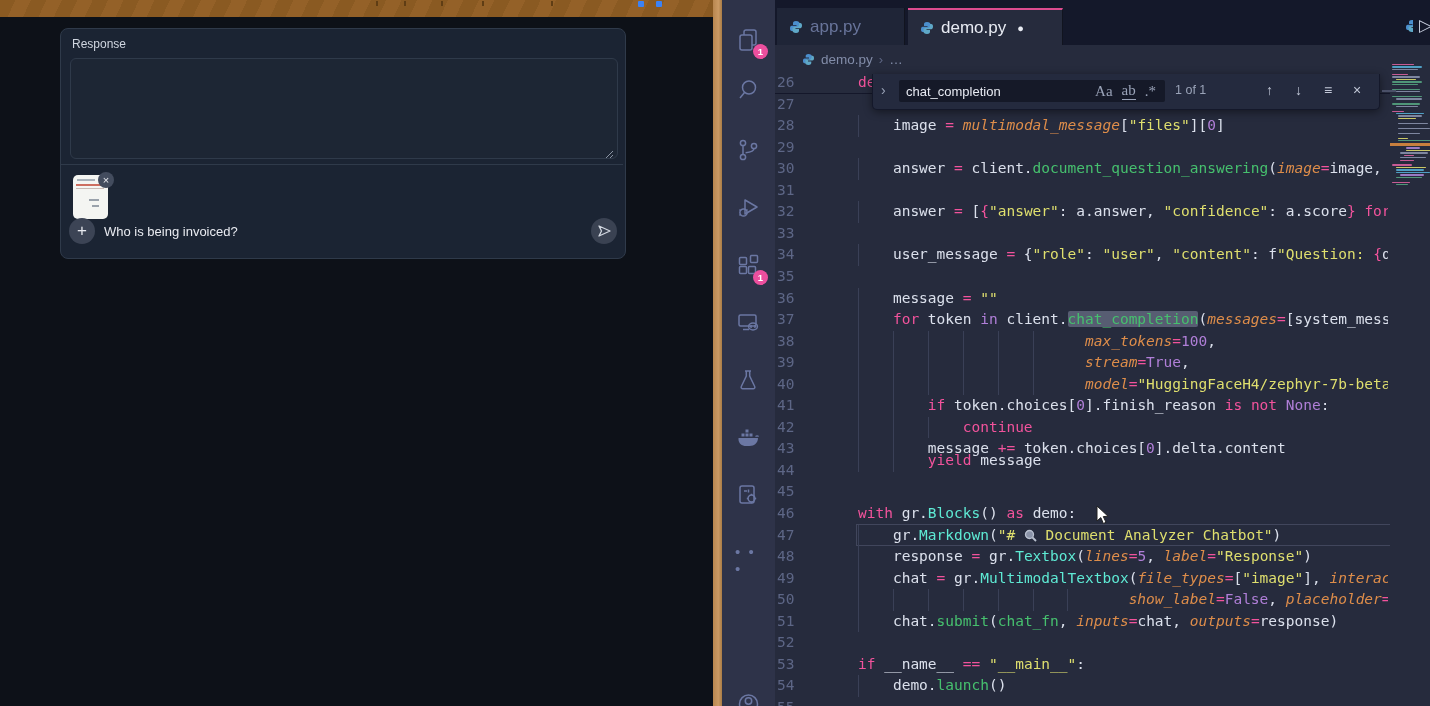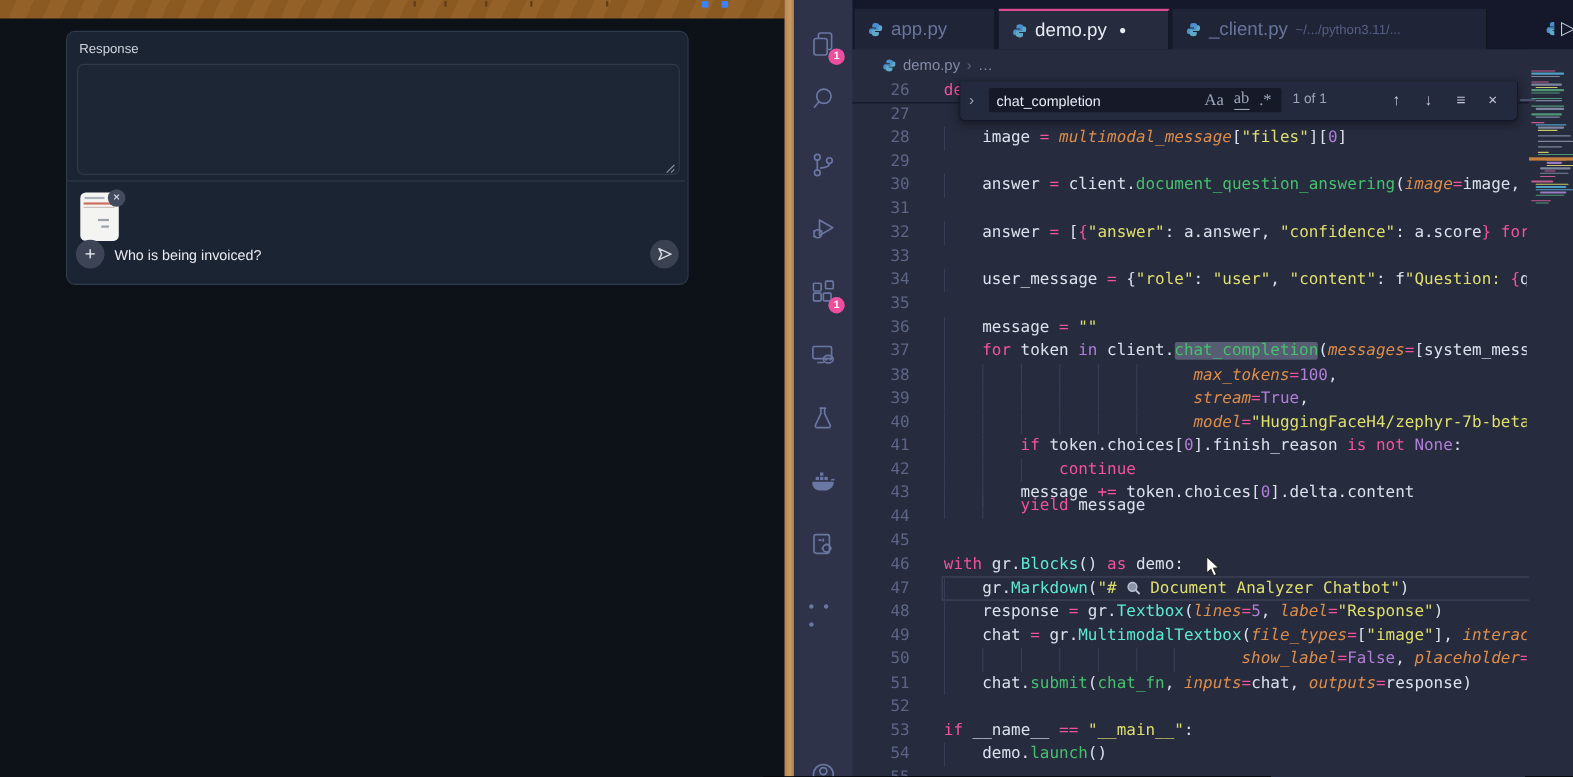--- a/index.html
+++ b/index.html
@@ -48,21 +48,21 @@
   .tab.active .lbl{color:#e8ebf3;}
   .tab .desc{font-size:12px;color:#565f82;}
   .tab .dot{color:#e8ebf3;font-size:11px;margin-left:4px;}
   .ed-action{position:absolute;top:16px;color:#ccd2e2;font-size:17px;line-height:20px;}
   
   .breadcrumb{position:absolute;left:53px;top:45px;width:655px;height:28px;background:#262b3d;display:flex;align-items:center;gap:6px;padding-left:27px;}
   .breadcrumb .bfile{font-size:13.5px;color:#828ca8;}
   .breadcrumb .bsep{font-size:13px;color:#5d6684;}
   
   .currentline{position:absolute;left:134px;width:536px;height:22px;border:1px solid #41465c;box-sizing:border-box;z-index:1;}
-  .ln{position:absolute;left:55px;width:50px;text-align:right;font-family:"DejaVu Sans Mono",monospace;font-size:14.5px;line-height:21.55px;color:#5d6686;z-index:2;}
+  .ln{position:absolute;left:55px;width:50px;font-family:"DejaVu Sans Mono",monospace;font-size:14.5px;line-height:21.55px;color:#5d6686;z-index:2;}
   .crow{position:absolute;left:136px;width:530px;height:21.55px;white-space:pre;overflow:hidden;
     font-family:"DejaVu Sans Mono",monospace;font-size:14.5px;line-height:21.55px;z-index:2;}
   .guide{position:absolute;top:0;width:1px;height:21.55px;background:#3a4057;}
   .tk-p{color:#dbe0ec}.tk-k{color:#f2539c}.tk-v{color:#b07fd8}.tk-s{color:#dfdf6e}
   .tk-f{color:#46c06e}.tk-c{color:#5eead4}.tk-o{color:#de8d4a;font-style:italic}
   .tk-m{color:#46c06e;background:#575d72;border-radius:2px}
   .mgwrap svg{vertical-align:-2px;}
   .sticky-line{position:absolute;left:53px;top:93px;width:615px;height:1px;background:#14172a;z-index:3;}
   
   .find{position:absolute;left:150px;top:74px;width:508px;height:36px;background:#242a3e;border:1px solid #14182a;border-top:none;
@@ -219,28 +219,20 @@
         </svg>
         <span class="lbl">app.py</span>
       </div>
       <div class="tab active" style="left:133px;width:155px">
         <svg width="14" height="14">
           <path d="M7,1 C4.5,1 4,2.2 4,3.5 L4,5 L7.5,5 L7.5,5.8 L2.8,5.8 C1.4,5.8 1,7.2 1,8.5 C1,9.8 1.4,11 2.8,11 L4,11 L4,9.2 C4,8 5,7 6.2,7 L9,7 C10,7 10.5,6.2 10.5,5.2 L10.5,3.5 C10.5,2.2 9.5,1 7,1 Z" fill="#4b8fce"></path>
           <path d="M7,13 C9.5,13 10,11.8 10,10.5 L10,9 L6.5,9 L6.5,8.2 L11.2,8.2 C12.6,8.2 13,6.8 13,5.5 C13,4.2 12.6,3 11.2,3 L10,3 L10,4.8 C10,6 9,7 7.8,7 L5,7 C4,7 3.5,7.8 3.5,8.8 L3.5,10.5 C3.5,11.8 4.5,13 7,13 Z" fill="#5fa8c7"></path>
         </svg>
         <span class="lbl">demo.py</span>
         <span class="dot">●</span>
-      </div>
-      <div class="tab" style="left:291px;width:286px">
-        <svg width="14" height="14">
-          <path d="M7,1 C4.5,1 4,2.2 4,3.5 L4,5 L7.5,5 L7.5,5.8 L2.8,5.8 C1.4,5.8 1,7.2 1,8.5 C1,9.8 1.4,11 2.8,11 L4,11 L4,9.2 C4,8 5,7 6.2,7 L9,7 C10,7 10.5,6.2 10.5,5.2 L10.5,3.5 C10.5,2.2 9.5,1 7,1 Z" fill="#4b8fce"></path>
-          <path d="M7,13 C9.5,13 10,11.8 10,10.5 L10,9 L6.5,9 L6.5,8.2 L11.2,8.2 C12.6,8.2 13,6.8 13,5.5 C13,4.2 12.6,3 11.2,3 L10,3 L10,4.8 C10,6 9,7 7.8,7 L5,7 C4,7 3.5,7.8 3.5,8.8 L3.5,10.5 C3.5,11.8 4.5,13 7,13 Z" fill="#5fa8c7"></path>
-        </svg>
-        <span class="lbl">_client.py</span>
-        <span class="desc">~/.../python3.11/...</span>
       </div>
       <svg width="8" height="14" style="position:absolute;left:630px;top:19px">
         <path d="M7,1 C4.5,1 4,2.2 4,3.5 L4,5 L7.5,5 L7.5,5.8 L2.8,5.8 C1.4,5.8 1,7.2 1,8.5 C1,9.8 1.4,11 2.8,11 L4,11 L4,9.2 C4,8 5,7 6.2,7 L9,7 C10,7 10.5,6.2 10.5,5.2 L10.5,3.5 C10.5,2.2 9.5,1 7,1 Z" fill="#4b8fce"></path>
         <path d="M7,13 C9.5,13 10,11.8 10,10.5 L10,9 L6.5,9 L6.5,8.2 L11.2,8.2 C12.6,8.2 13,6.8 13,5.5 C13,4.2 12.6,3 11.2,3 L10,3 L10,4.8 C10,6 9,7 7.8,7 L5,7 C4,7 3.5,7.8 3.5,8.8 L3.5,10.5 C3.5,11.8 4.5,13 7,13 Z" fill="#5fa8c7"></path>
       </svg>
       <div class="ed-action" style="left:644px">▷</div>
 
     </div>
 
     <div class="breadcrumb">

